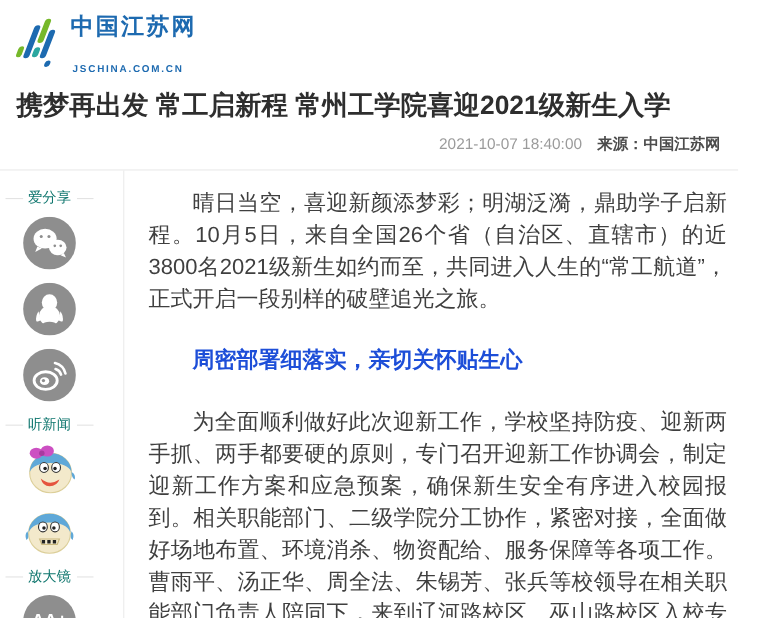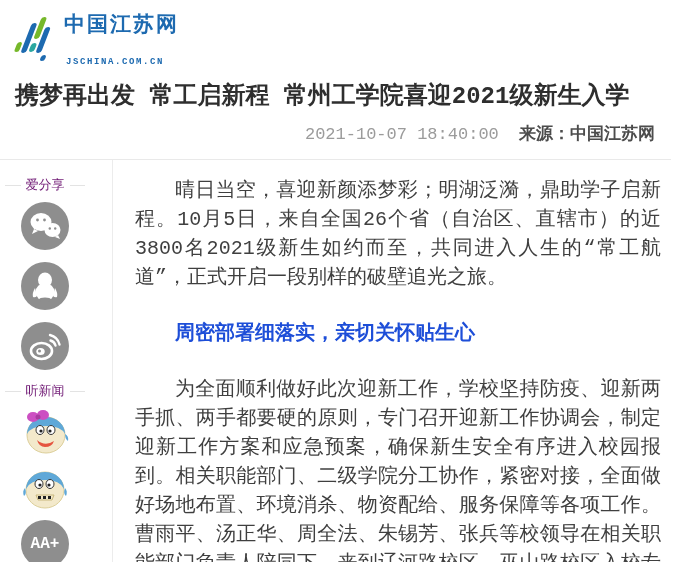--- a/index.html
+++ b/index.html
@@ -3,43 +3,43 @@
 <meta charset="utf-8">
 <style>
   * { box-sizing: border-box; }
   html,body { margin:0; padding:0; }
   body {
     width:699px; height:562px; overflow:hidden;
     background:#ffffff;
     font-family:"Liberation Sans", sans-serif;
     color:#3f3f3f;
   }
-  .page { width:671px; height:562px; position:relative;font-family:Liberation Mono, monospace; }
+  .page { width:671px; height:562px; position:relative; }
 
   
   .header { display:flex; align-items:flex-start; padding:10px 0 0 12px; }
   .logo { display:flex; align-items:center; cursor:pointer; }
   .logo-mark { width:46px; height:48px; flex-shrink:0; }
   .logo-text { margin-left:6px; display:flex; flex-direction:column; }
   .logo-name { font-size:21px; font-weight:700; color:#1d6ab0; letter-spacing:2px; }
   .logo-domain { font-size:9px; font-weight:700; color:#1d6ab0; letter-spacing:1.6px; margin-top:19px; padding-left:2px; }
   .breadcrumb { margin-left:20px; margin-top:18px; font-size:14px; color:#3c3c3c; }
   .breadcrumb .crumb { cursor:pointer; }
   .breadcrumb .sep { color:#555; white-space:pre; }
 
   
   .title { margin:14px 4px 4px 15px; font-size:24px; line-height:1.3; font-weight:700; color:#2e2e2e; }
-  .meta { text-align:right; font-size:17px; color:#9b9b9b;
+  .meta { text-align:right; font-size:14px; color:#9b9b9b;
           padding:6px 16px 14px 0; border-bottom:1px solid #e9e9e9; }
   .meta .source { color:#4c4c4c; font-weight:700; margin-left:10px; }
 
   
   .main { display:flex; align-items:stretch; }
   .sidebar { width:112px; flex-shrink:0; padding:10px 22px 0 0; }
-  .side-label { display:flex; align-items:center; color:#701a75; font-size:13px; margin:6px 0 8px 0; }
+  .side-label { display:flex; align-items:center; color:#0f766e; font-size:13px; margin:6px 0 8px 0; }
   .side-label::before, .side-label::after { content:""; flex:1; height:1px; background:#e3e3e3; margin:0 5px; }
   .side-icon { display:block; width:48px; height:48px; margin:0 auto 12px auto; cursor:pointer; }
   .gray-circle { width:48px; height:48px; border-radius:50%; background:#8e8e8e;
                  margin:0 auto 12px auto; display:flex; align-items:center; justify-content:center;
                  color:#ffffff; cursor:pointer; }
   .aa-label { font-size:16px; font-weight:700; letter-spacing:0; }
   .char-icon { display:block; width:50px; height:48px; margin:0 auto 8px auto; cursor:pointer; }
 
   
   .article { flex:1; border-left:1px solid #ececec; padding:16px 10px 0 22px; }
@@ -134,20 +134,21 @@
         <path d="M5 24 q-3 3 -1 8 q3 -2 1 -8 z" fill="#5fa8d8"></path>
         <path d="M45 24 q3 3 1 8 q-3 -2 -1 -8 z" fill="#5fa8d8"></path>
         <ellipse cx="19" cy="20" rx="4" ry="4.5" fill="#ffffff" stroke="#333333" stroke-width="1"></ellipse>
         <ellipse cx="30" cy="20" rx="4" ry="4.5" fill="#ffffff" stroke="#333333" stroke-width="1"></ellipse>
         <circle cx="20" cy="21" r="1.6" fill="#222222"></circle>
         <circle cx="29" cy="21" r="1.6" fill="#222222"></circle>
         <path d="M16 31 h18 l-2 5 h-14 z" fill="#f3e9cb" stroke="#c9b87e"></path>
         <path d="M18 32 h3 v3 h-3 z M23 32 h3 v3 h-3 z M28 32 h3 v3 h-3 z" fill="#222222"></path>
       </svg>
 
+      <div class="side-label">放大镜</div>
 
       <div class="gray-circle">
         <span class="aa-label">AA+</span>
       </div>
 
     </div>
 
     <div class="article" id="article-body">
         <p>晴日当空，喜迎新颜添梦彩；明湖泛漪，鼎助学子启新程。10月5日，来自全国26个省（自治区、直辖市）的近3800名2021级新生如约而至，共同进入人生的“常工航道”，正式开启一段别样的破壁追光之旅。</p>
         <p class="sub-head">周密部署细落实，亲切关怀贴生心</p>

